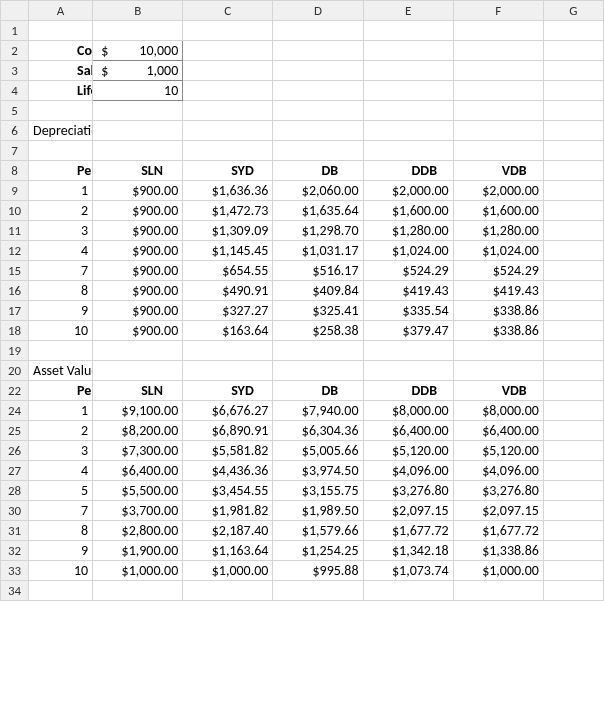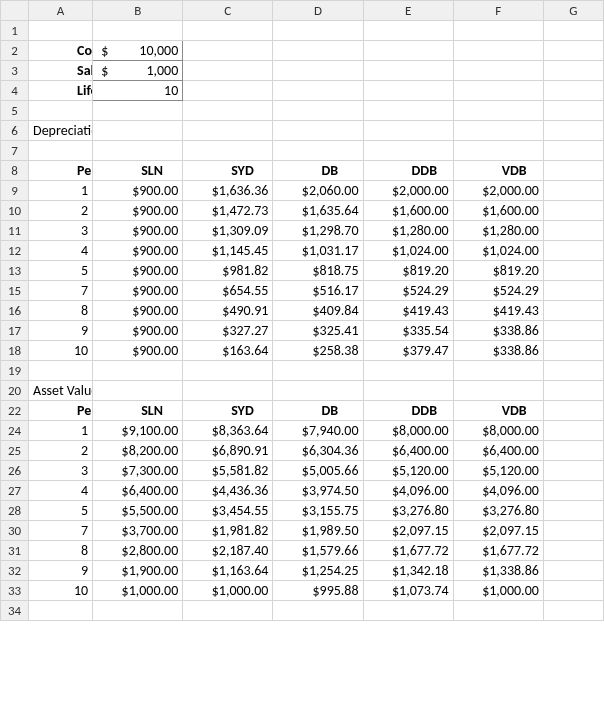--- a/index.html
+++ b/index.html
@@ -204,30 +204,20 @@
         <th class="rowhdr">12</th>
         <td class="text-right">4</td>
         <td class="text-right">$900.00</td>
         <td class="text-right">$1,145.45</td>
         <td class="text-right">$1,031.17</td>
         <td class="text-right">$1,024.00</td>
         <td class="text-right">$1,024.00</td>
         <td></td>
       </tr>
       <tr>
-        <th class="rowhdr">13</th>
-        <td class="text-right">5</td>
-        <td class="text-right">$900.00</td>
-        <td class="text-right">$981.82</td>
-        <td class="text-right">$818.75</td>
-        <td class="text-right">$819.20</td>
-        <td class="text-right">$819.20</td>
-        <td></td>
-      </tr>
-      <tr>
         <th class="rowhdr">15</th>
         <td class="text-right">7</td>
         <td class="text-right">$900.00</td>
         <td class="text-right">$654.55</td>
         <td class="text-right">$516.17</td>
         <td class="text-right">$524.29</td>
         <td class="text-right">$524.29</td>
         <td></td>
       </tr>
       <tr>
@@ -287,21 +277,21 @@
         <td class="text-left bold">SYD</td>
         <td class="text-left bold">DB</td>
         <td class="text-left bold">DDB</td>
         <td class="text-left bold">VDB</td>
         <td></td>
       </tr>
       <tr>
         <th class="rowhdr">24</th>
         <td class="text-right">1</td>
         <td class="text-right">$9,100.00</td>
-        <td class="text-right">$8,363.64</td>
+        <td class="text-right">$6,676.27</td>
         <td class="text-right">$7,940.00</td>
         <td class="text-right">$8,000.00</td>
         <td class="text-right">$8,000.00</td>
         <td></td>
       </tr>
       <tr>
         <th class="rowhdr">25</th>
         <td class="text-right">2</td>
         <td class="text-right">$8,200.00</td>
         <td class="text-right">$6,890.91</td>

